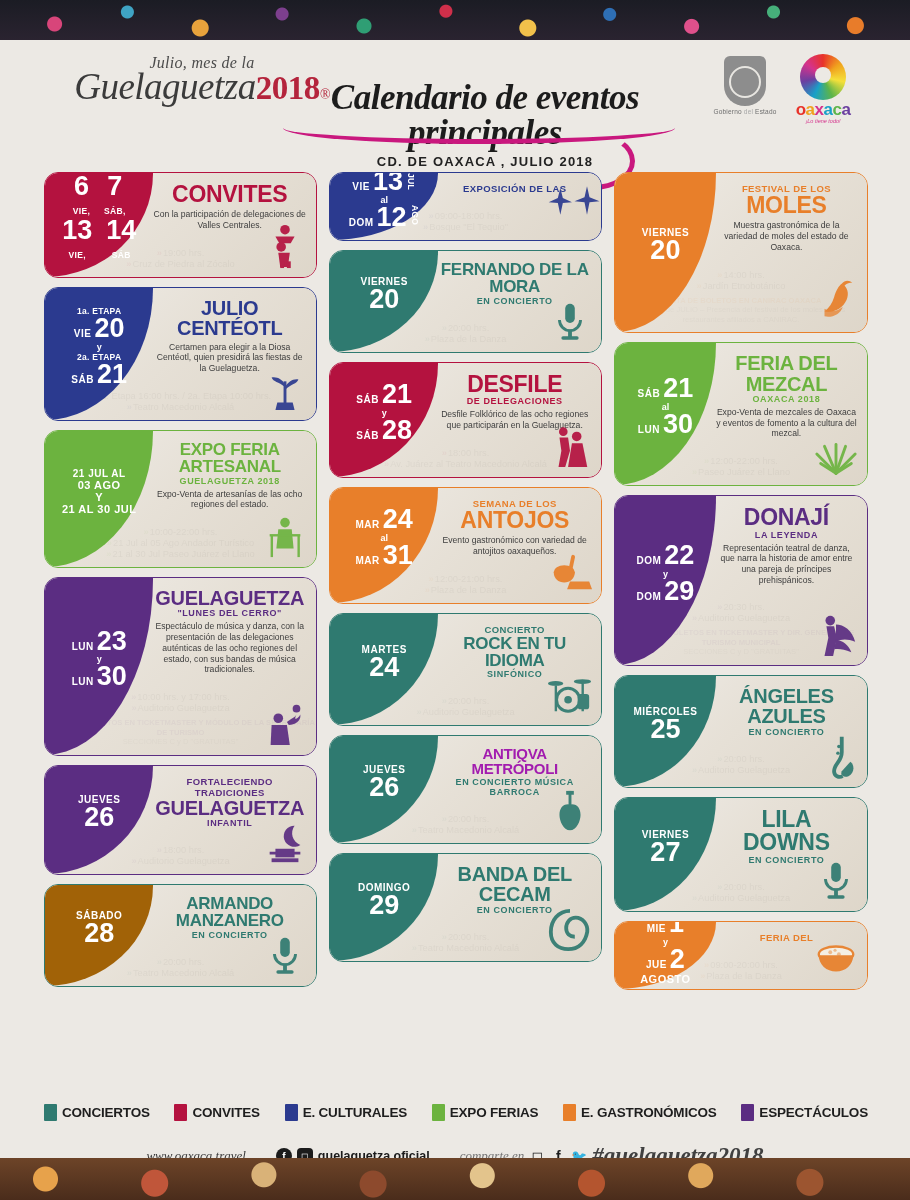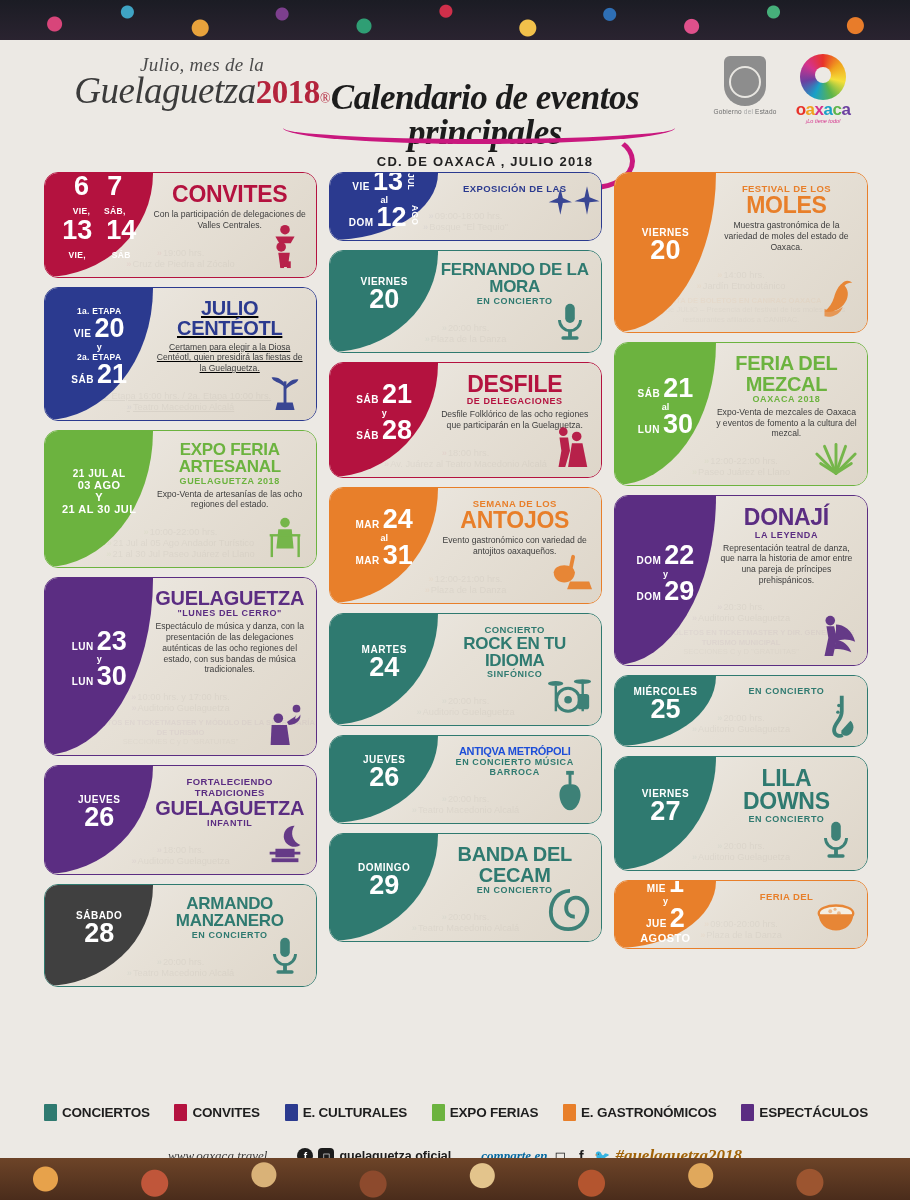--- a/index.html
+++ b/index.html
@@ -38,21 +38,21 @@
       radial-gradient(circle at 65% 60%, #b4552f 0 13px, transparent 14px),
       radial-gradient(circle at 77% 42%, #e0a85c 0 12px, transparent 13px),
       radial-gradient(circle at 89% 58%, #9c5530 0 13px, transparent 14px),
       linear-gradient(180deg,#6d4428,#4a2c1b);
   }
 
   
   .header { position:absolute; left:0; top:40px; width:910px; height:132px; }
   .logo-guelaguetza { position:absolute; left:72px; top:14px; width:260px; text-align:center; }
   .logo-julio {
-    font-family:"Liberation Serif", serif; font-style:italic; font-size:19px;
+    font-family:"Liberation Serif", serif; font-style:italic; font-size:16px;
     color:#4c4c4c; letter-spacing:.3px; margin-bottom:-4px;
   }
   .logo-main {
     font-family:"Liberation Serif", serif; font-style:italic; font-size:37px;
     color:#3b3b3b; letter-spacing:-.5px; line-height:1;
   }
   .logo-main .yr { color:#b4243c; font-weight:bold; font-style:normal; font-size:33px; }
   .logo-main .dot { color:#b4243c; font-size:14px; }
 
   .title-wrap { position:absolute; left:275px; top:40px; width:420px; text-align:center; }
@@ -173,25 +173,25 @@
   .ic-circle {
     width:16px; height:16px; border-radius:50%; background:#1b1b1b; color:#fff;
     font-size:10px; font-weight:bold; display:flex; align-items:center; justify-content:center;
   }
   .ic-sq {
     width:16px; height:16px; border-radius:4px; background:#1b1b1b; color:#fff;
     font-size:9px; display:flex; align-items:center; justify-content:center;
   }
   .f-handle { font-size:12.5px; font-weight:bold; color:#1b1b1b; }
   .f-share {
-    font-family:"Liberation Serif", serif; font-style:italic; font-size:13px; color:#0369a1;font-weight:bold;
+    font-family:"Liberation Serif", serif; font-style:italic; font-size:13px; color:#737373;
   }
   .f-tag {
     font-family:"Liberation Serif", serif; font-style:italic; font-weight:bold;
-    font-size:17px; color:#a16207;
+    font-size:23px; color:#404040;
   }
 </style>
 </head>
 <body>
 
 <div class="poster">
 
   <div class="strip-top"></div>
 
   <div class="header">
@@ -254,21 +254,21 @@
           </div>
           <div class="card-icon"><svg viewBox="0 0 48 48" width="46" height="46">
               <circle cx="24" cy="7" r="5" fill="#b4123f"></circle>
               <path d="M14 14h20l-4 7H18z" fill="#b4123f"></path>
               <circle cx="20" cy="25" r="5" fill="#b4123f"></circle>
               <path d="M17 31h12l-2 15h-8z" fill="#b4123f"></path>
               <rect x="19" y="40" width="4" height="7" fill="#b4123f"></rect>
               <rect x="26" y="40" width="4" height="7" fill="#b4123f"></rect>
             </svg></div>
         </div>
-        <div class="card" style="border-color: rgb(43, 58, 143); padding-bottom: 8px; text-decoration: underline;">
+        <div class="card" style="border-color: rgb(43, 58, 143); padding-bottom: 8px;">
           <div class="card-bg"></div>
           <div class="card-date" style="background:#2b3a8f">
             <div>
               <div class="d-xs">1a. ETAPA</div>
               <div class="d-row">
                 <span class="d-sm">VIE</span>
                 <span class="d-big">20</span>
               </div>
             </div>
             <div class="d-mid">y</div>
@@ -370,21 +370,21 @@
           </div>
           <div class="card-icon"><svg viewBox="0 0 48 48" width="46" height="46">
               <path d="M34 6a11 11 0 1 0 6 20A13 13 0 0 1 34 6z" fill="#5b2d82"></path>
               <path d="M10 40h28v4H10z" fill="#5b2d82"></path>
               <path d="M14 30h20v9H14z" fill="#5b2d82"></path>
               <path d="M8 33h8v3H8zM32 33h8v3h-8z" fill="#5b2d82"></path>
             </svg></div>
         </div>
         <div class="card" style="border-color: rgb(47, 122, 112); padding-bottom: 8px;">
           <div class="card-bg"></div>
-          <div class="card-date" style="background:#404040">
+          <div class="card-date" style="background:#a16207">
             <div>
               <div class="d-sm">SÁBADO</div>
               <div class="d-big">28</div>
             </div>
           </div>
           <div class="card-body">
             <div class="card-title" style="color:#2f7a70;font-size:17px">ARMANDO MANZANERO</div>
             <div class="card-post" style="color:#2f7a70">EN CONCIERTO</div>
           </div>
           <div class="card-info">
@@ -540,21 +540,21 @@
         </div>
         <div class="card" style="border-color: rgb(47, 122, 112); padding-bottom: 8px;">
           <div class="card-bg"></div>
           <div class="card-date" style="background:#2f7a70">
             <div>
               <div class="d-sm">JUEVES</div>
               <div class="d-big">26</div>
             </div>
           </div>
           <div class="card-body">
-            <div class="card-title" style="color:#1d4ed8;font-size:11px">ANTIQVA METRÓPOLI</div>
+            <div class="card-title" style="color:#a21caf;font-size:15px">ANTIQVA METRÓPOLI</div>
             <div class="card-post" style="color:#2f7a70">EN CONCIERTO MÚSICA BARROCA</div>
           </div>
           <div class="card-info">
             <div><span class="chev" style="color:#2f7a70">»</span>20:00 hrs.</div>
             <div><span class="chev" style="color:#2f7a70">»</span>Teatro Macedonio Alcalá</div>
           </div>
           <div class="card-icon"><svg viewBox="0 0 48 48" width="46" height="46">
               <path d="M22 16c-6 0-9 5-9 11s4 16 11 16 11-10 11-16-3-11-9-11c-2 0-2 2-2 2s0-2-2-2z" fill="#2f7a70"></path>
               <rect x="22.5" y="2" width="3" height="18" fill="#2f7a70"></rect>
               <path d="M20 2h8v4h-8z" fill="#2f7a70"></path>
@@ -672,20 +672,21 @@
         </div>
         <div class="card" style="border-color: rgb(47, 122, 112); padding-bottom: 12px;">
           <div class="card-bg"></div>
           <div class="card-date" style="background:#2f7a70">
             <div>
               <div class="d-sm">MIÉRCOLES</div>
               <div class="d-big">25</div>
             </div>
           </div>
           <div class="card-body">
+            <div class="card-title" style="color:#2f7a70;font-size:20px">ÁNGELES AZULES</div>
             <div class="card-post" style="color:#2f7a70">EN CONCIERTO</div>
           </div>
           <div class="card-info">
             <div><span class="chev" style="color:#2f7a70">»</span>20:00 hrs.</div>
             <div><span class="chev" style="color:#2f7a70">»</span>Auditorio Guelaguetza</div>
           </div>
           <div class="card-icon"><svg viewBox="0 0 48 48" width="46" height="46">
               <path d="M30 4v16c0 10-8 12-8 20 0 5 5 7 9 5" fill="none" stroke="#2f7a70" stroke-width="4"></path>
               <path d="M30 40c-2 5 3 7 7 5 6-3 7-11 2-15l-9 10z" fill="#2f7a70"></path>
               <circle cx="27" cy="14" r="1.8" fill="#2f7a70"></circle>

